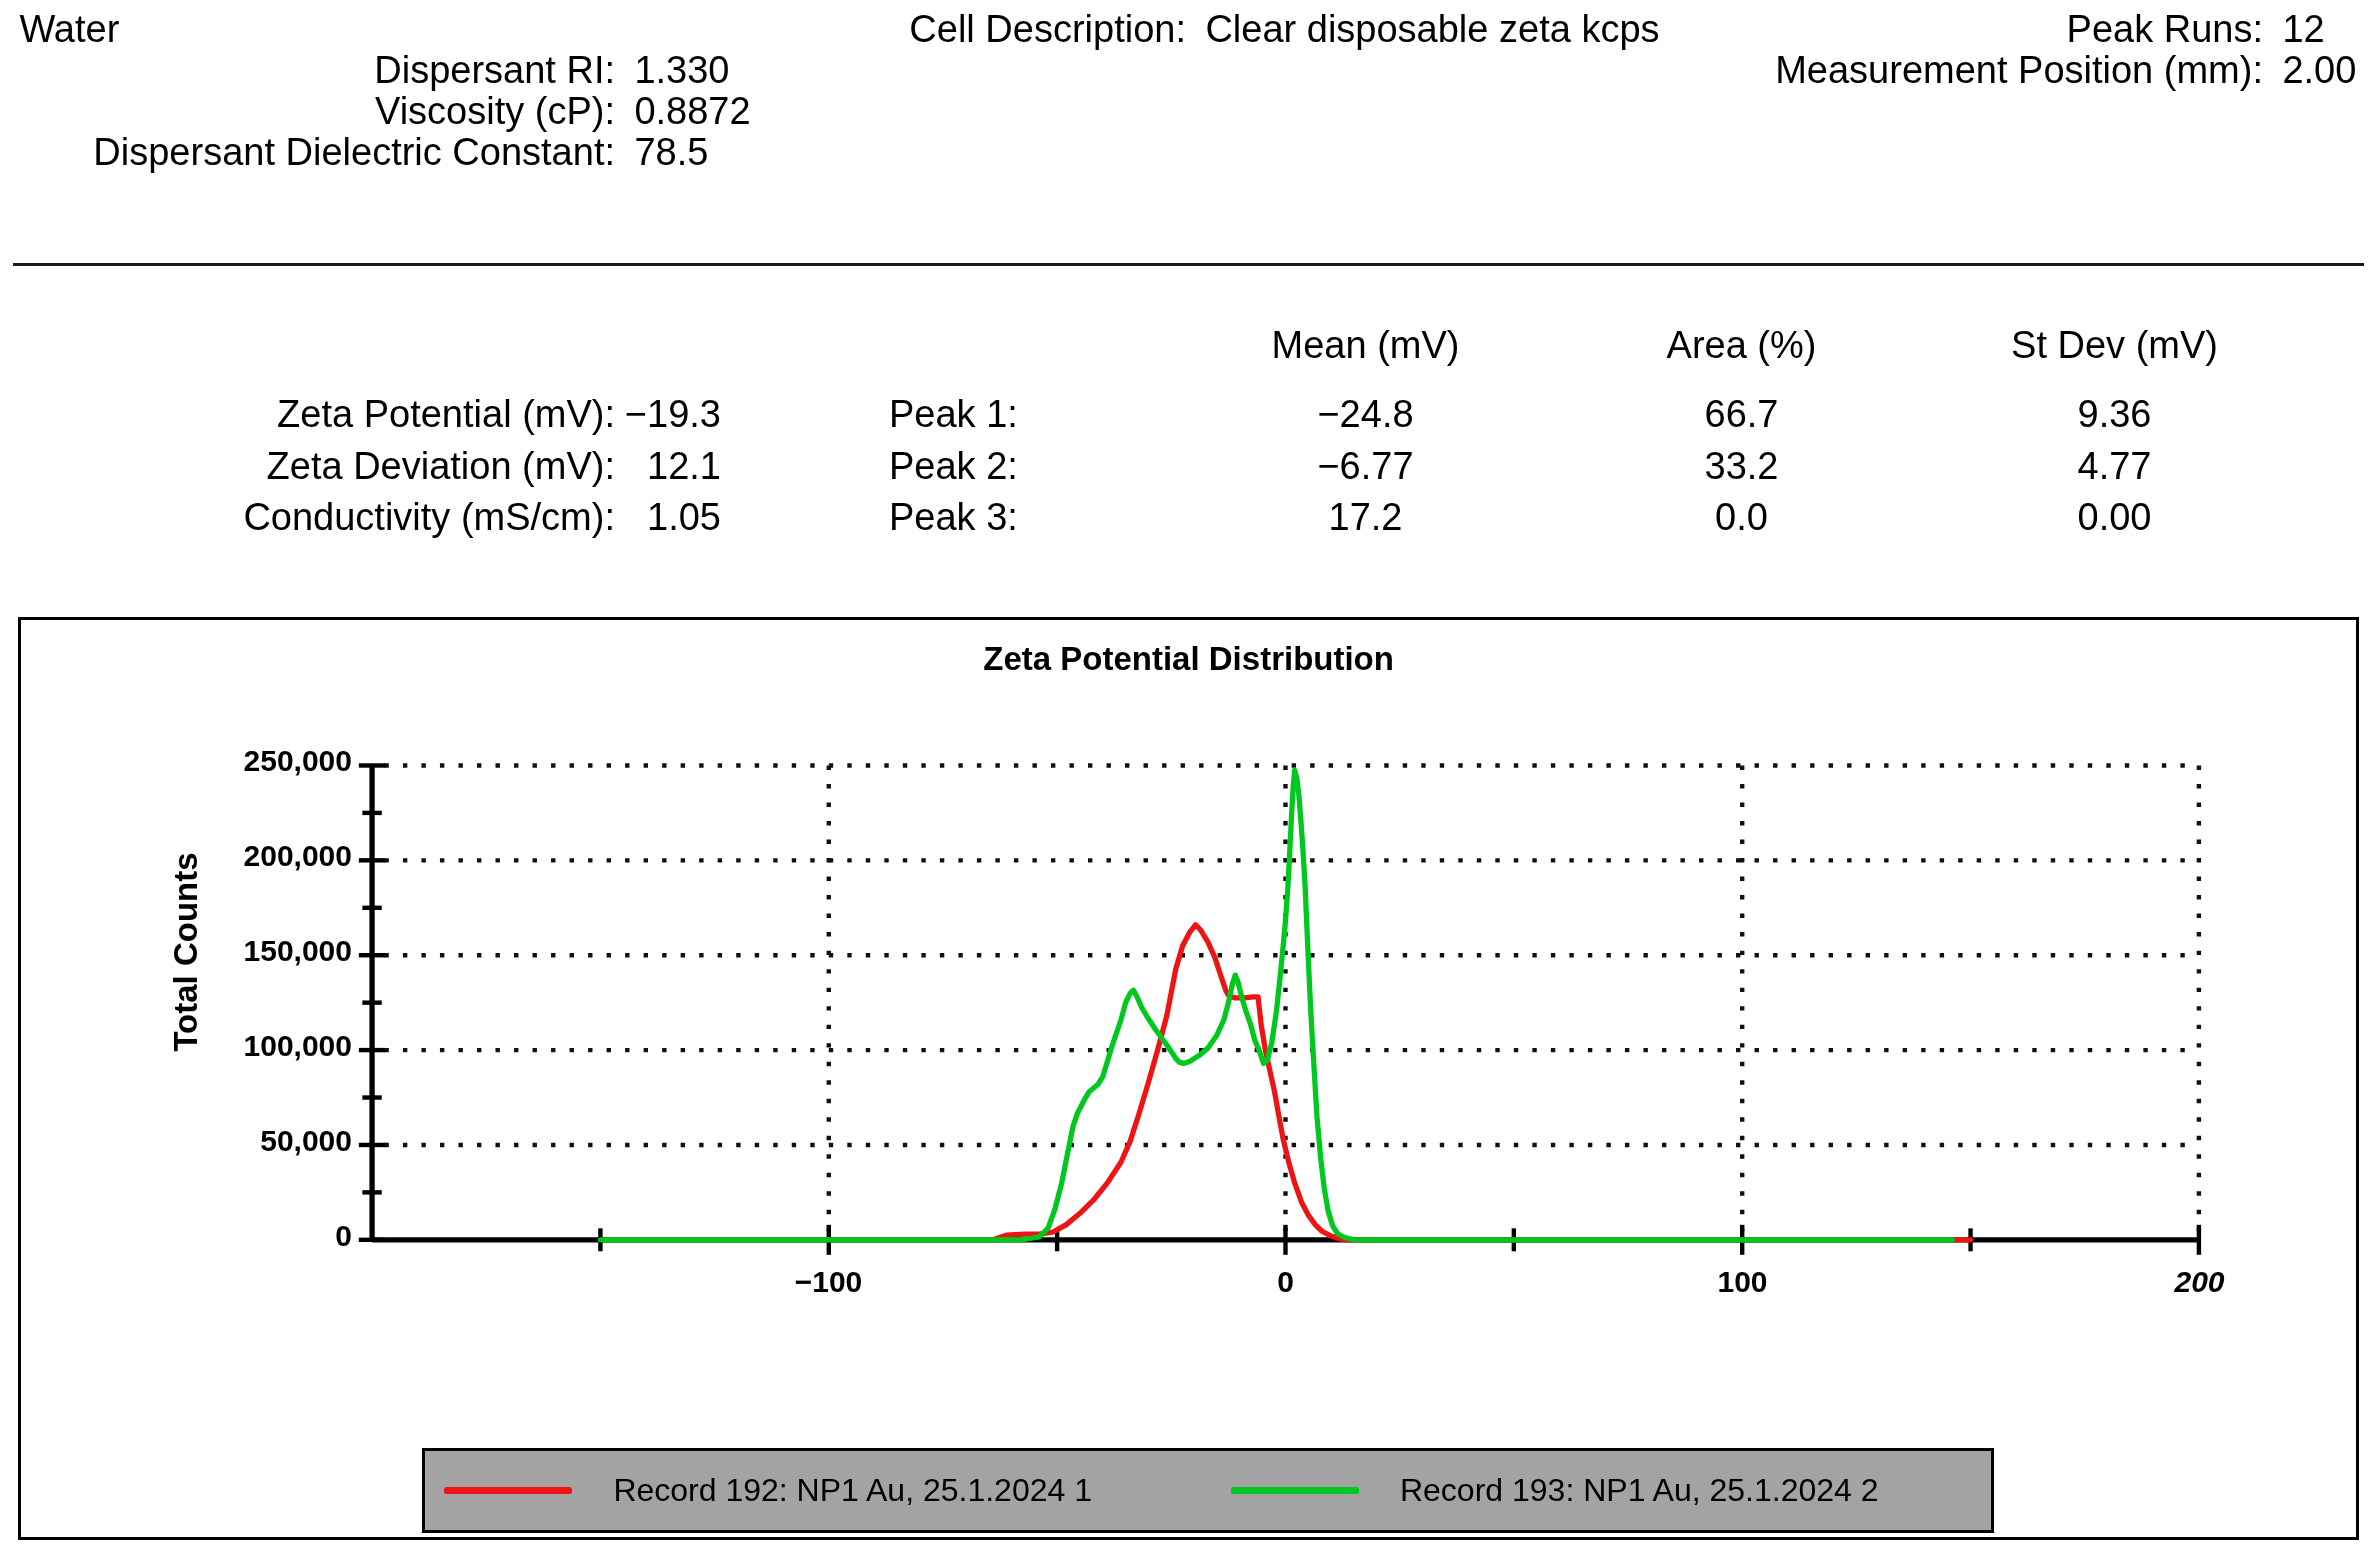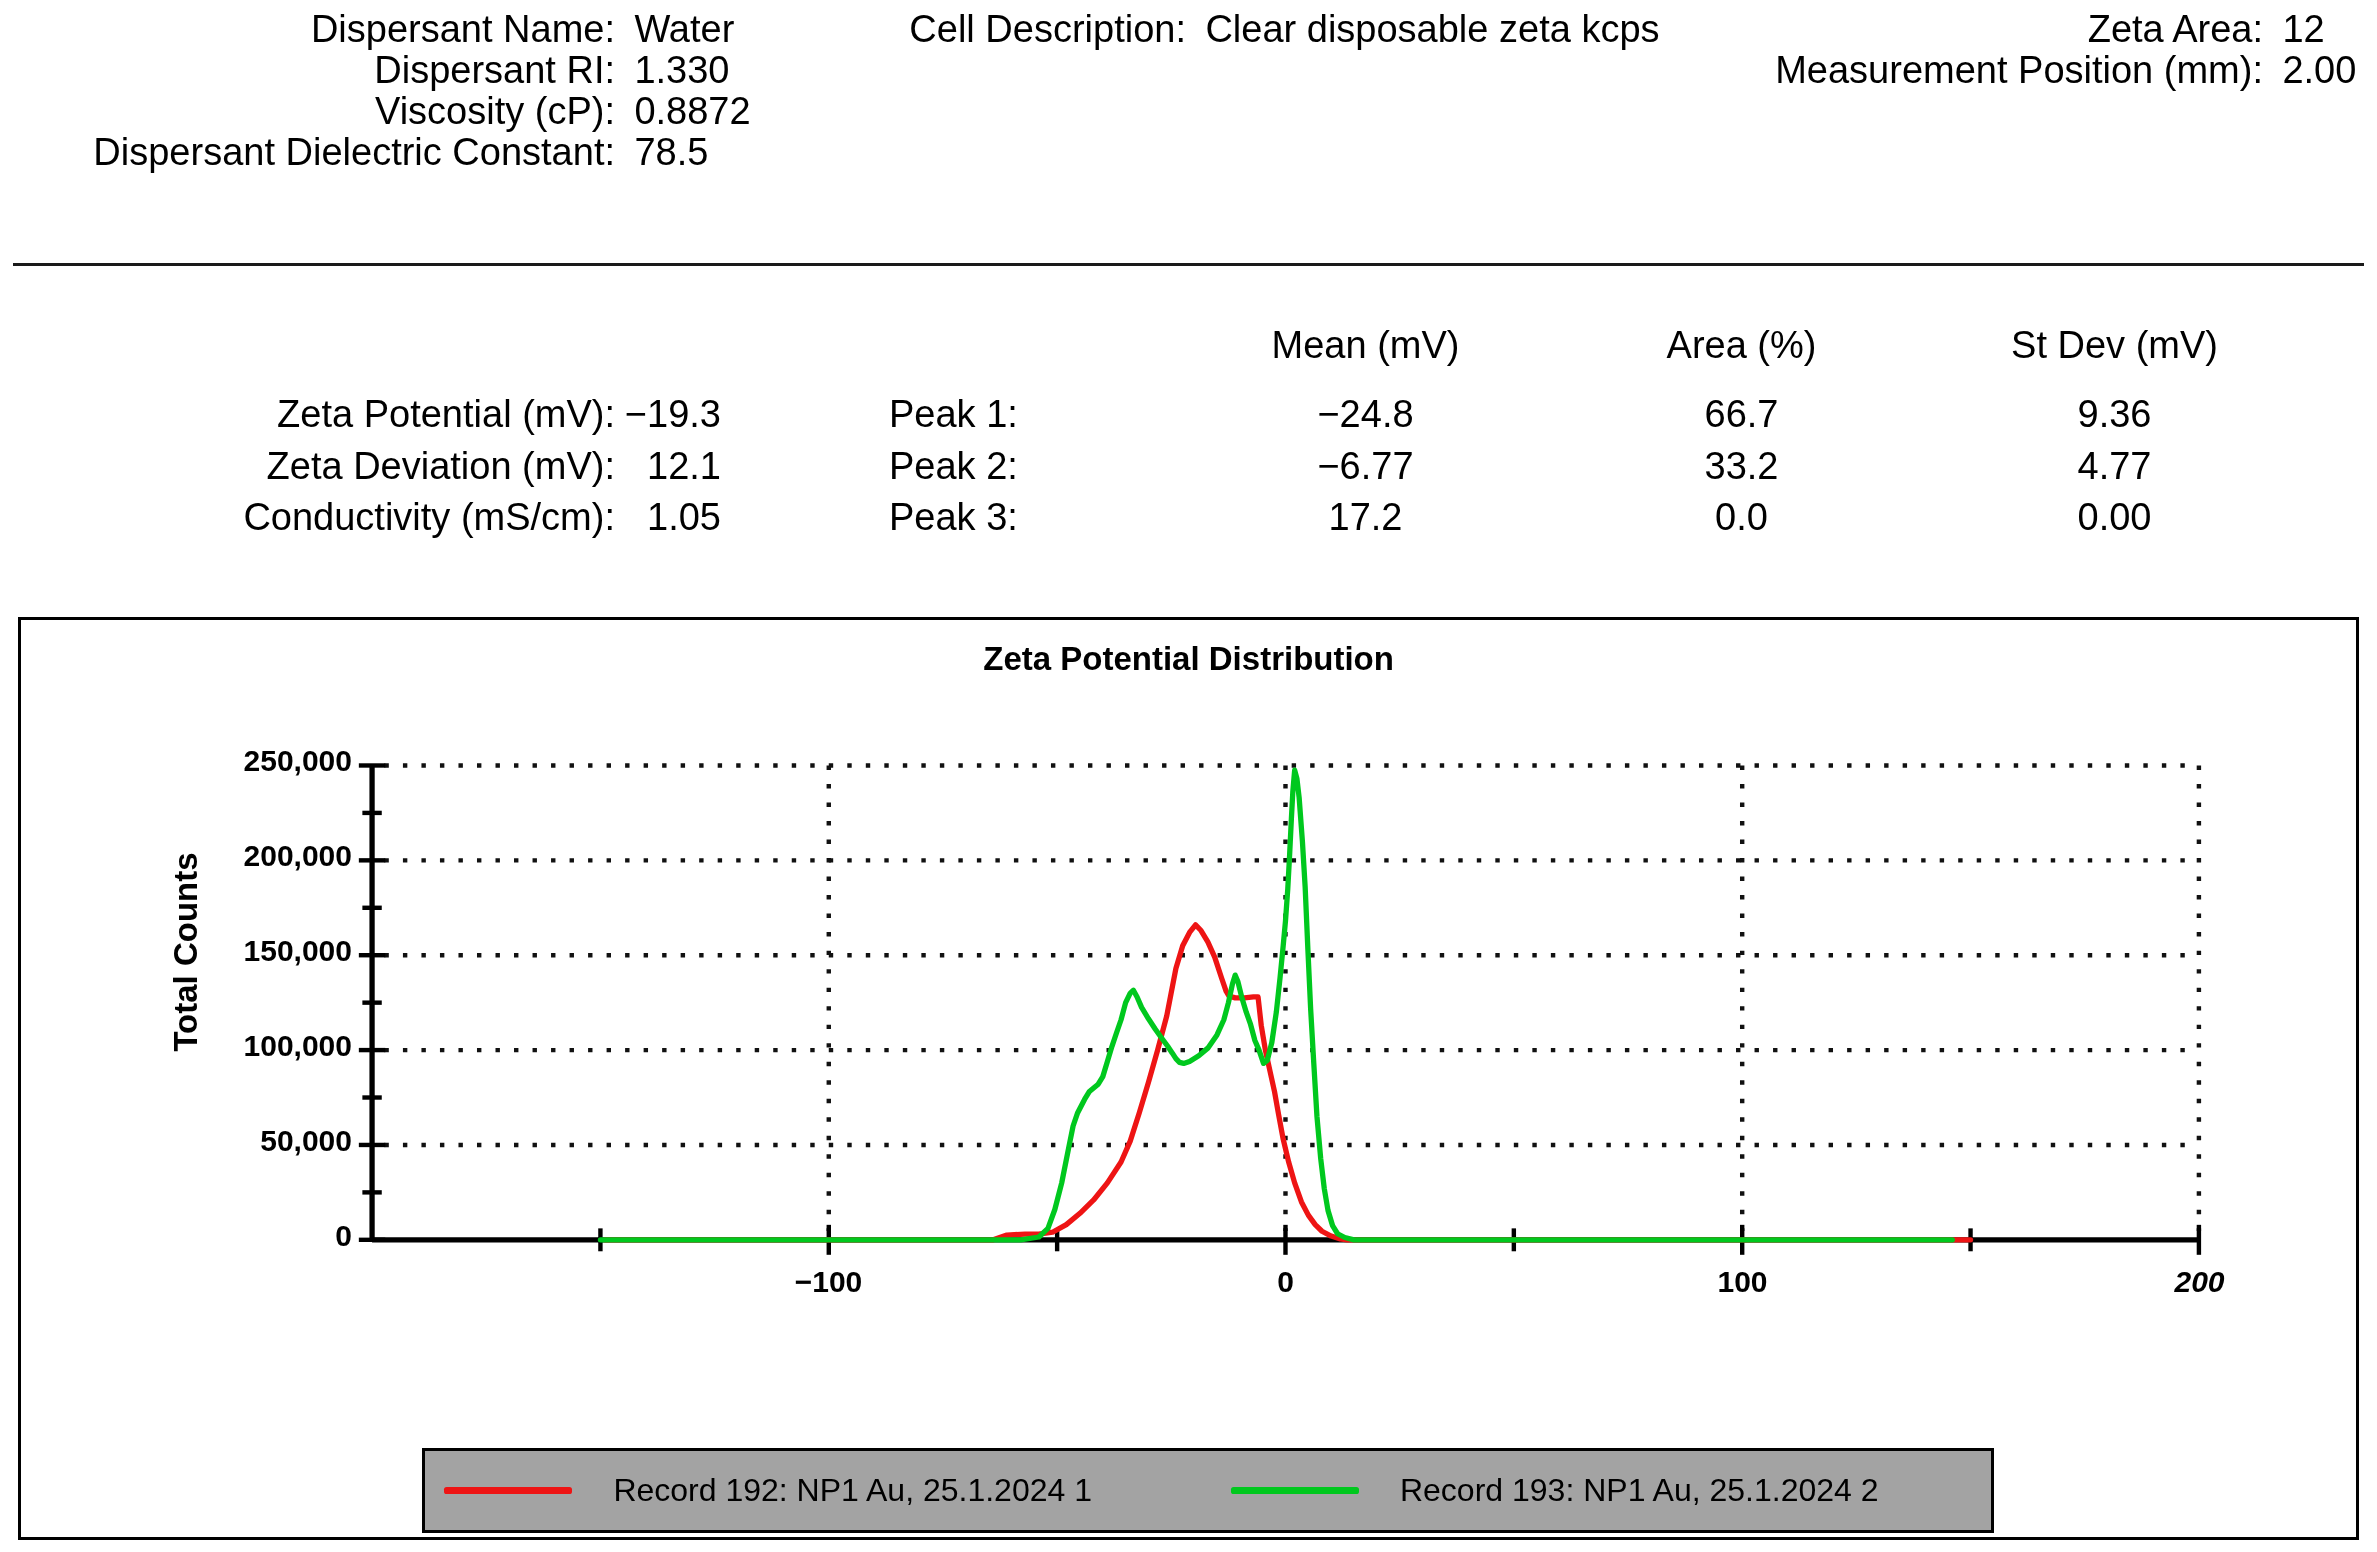--- a/index.html
+++ b/index.html
@@ -44,21 +44,20 @@
   .leg-line{display:inline-block;width:128px;height:6.2px;border-radius:2.6px;}
   .leg-text{margin-left:41px;font-size:32px;white-space:nowrap;}
 </style>
 </head>
 <body>
 
 <div class="page">
 
   <div class="hdr-col" id="hcol1">
     <div class="hdr-row">
-      <span class="hdr-label">Dispersant Name:</span>
       <span class="hdr-value">Water</span>
     </div>
     <div class="hdr-row">
       <span class="hdr-label">Dispersant RI:</span>
       <span class="hdr-value">1.330</span>
     </div>
     <div class="hdr-row">
       <span class="hdr-label">Viscosity (cP):</span>
       <span class="hdr-value">0.8872</span>
     </div>
@@ -70,21 +69,21 @@
 
   <div class="hdr-col" id="hcol2">
     <div class="hdr-row">
       <span class="hdr-label">Cell Description:</span>
       <span class="hdr-value">Clear disposable zeta kcps</span>
     </div>
   </div>
 
   <div class="hdr-col" id="hcol3">
     <div class="hdr-row">
-      <span class="hdr-label">Zeta Area:</span>
+      <span class="hdr-label">Peak Runs:</span>
       <span class="hdr-value">12</span>
     </div>
     <div class="hdr-row">
       <span class="hdr-label">Measurement Position (mm):</span>
       <span class="hdr-value">2.00</span>
     </div>
   </div>
 
   <div class="rule"></div>
 

